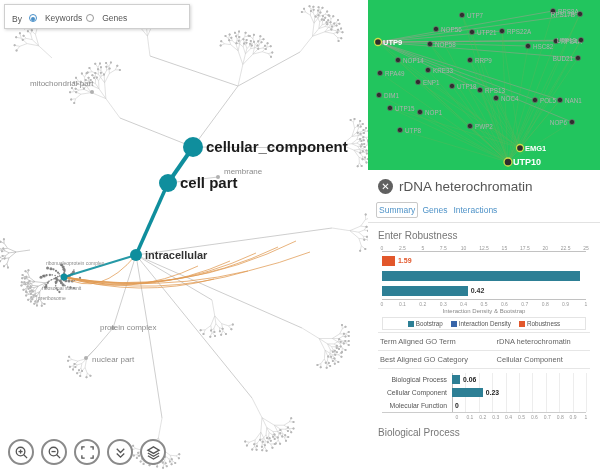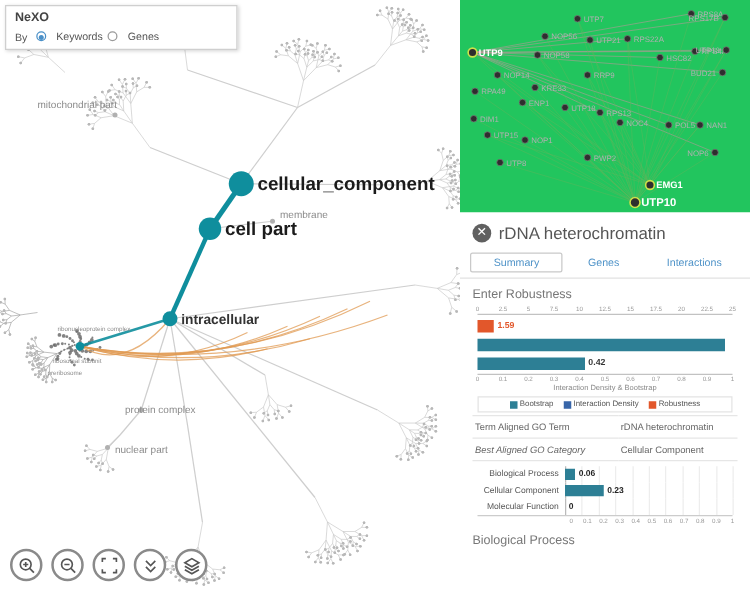--- a/index.html
+++ b/index.html
@@ -33,21 +33,21 @@
   #network-panel{position:absolute;left:368px;top:0;width:280px;height:170px;background:#22c55e}
   #net-svg{display:block}
 
   
   #detail-panel{position:absolute;left:368px;top:170px;width:232px;height:303px;background:#fff;overflow:hidden}
   .dp-header{display:flex;align-items:center;gap:6px;padding:9px 10px 2px}
   .close-btn{width:15px;height:15px;border-radius:50%;background:#606060;color:#fff;font-size:10px;line-height:15px;
     text-align:center;cursor:pointer;flex:0 0 auto}
   .dp-title{font-size:13.5px;color:#555}
   .dp-tabs{display:flex;align-items:center;gap:2px;padding:6px 8px 4px;border-bottom:1px solid #e2e2e2}
-  .tab{font-size:8.5px;color:#4f93c8;padding:2px 18px;cursor:pointer}
+  .tab{font-size:8.5px;color:#4f93c8;padding:2px 2px;cursor:pointer}
   .tab.active{border:1px solid #c9c9c9;border-radius:2px}
   .term-id{font-size:9px;color:#888;padding:7px 10px 0}
   .section-h{font-size:10px;color:#777;padding:7px 10px 2px}
   #rob-chart{margin:1px 14px 0}
   .axis-band{position:relative;height:7px;font-size:5px;color:#999}
   .axis-band .tick{position:absolute;transform:translateX(-50%);bottom:0;white-space:nowrap}
   .axis-band.bottom .tick{top:1px}
   .axis-line{height:1px;background:#c2c2c2}
   .rbar-row{display:flex;align-items:center;height:13px;margin:2px 0}
   .rbar{height:10px;flex:0 0 auto}
@@ -1566,21 +1566,20 @@
         <text x="30" y="86" font-size="8" fill="#8b8b8b">mitochondrial part</text>
         <text x="224" y="174" font-size="8" fill="#8b8b8b">membrane</text>
         <text x="100" y="330" font-size="8" fill="#8b8b8b">protein complex</text>
         <text x="92" y="362" font-size="8" fill="#8b8b8b">nuclear part</text>
         <text x="46" y="265" font-size="5" fill="#8b8b8b">ribonucleoprotein complex</text>
         <text x="42" y="290" font-size="5" fill="#8b8b8b">ribosomal subunit</text>
         <text x="38" y="300" font-size="5" fill="#8b8b8b">preribosome</text>
       </svg>
 
     <div id="search-card">
-      <div id="app-title">NeXO</div>
       <div class="by-row">
         <span>By</span>
         <span id="radio-group"><span class="radio-opt" style="margin-right: 4px;">
               <span class="radio sel"></span>
               <span>Keywords</span>
             </span><span class="radio-opt" style="margin-right: 4px;">
               <span class="radio"></span>
               <span>Genes</span>
             </span></span>
       </div>
@@ -1806,21 +1805,21 @@
           </div>
         </div>
       </div>
     <table class="go-table">
         <tbody id="go-tbody">
           <tr>
             <td style="width: 55%;">Term Aligned GO Term</td>
             <td>rDNA heterochromatin</td>
           </tr>
           <tr>
-            <td style="width: 55%; font-style: italic;">Best Aligned GO Category</td>
+            <td style="width: 55%;">Best Aligned GO Category</td>
             <td>Cellular Component</td>
           </tr>
         </tbody>
       </table>
     <div id="align-chart">
         <div class="al-rows">
           <div class="al-row">
             <div class="al-label">Biological Process</div>
             <div class="al-track">
               <div class="vline" style="left: 0%; background: rgb(187, 187, 187);"></div>

